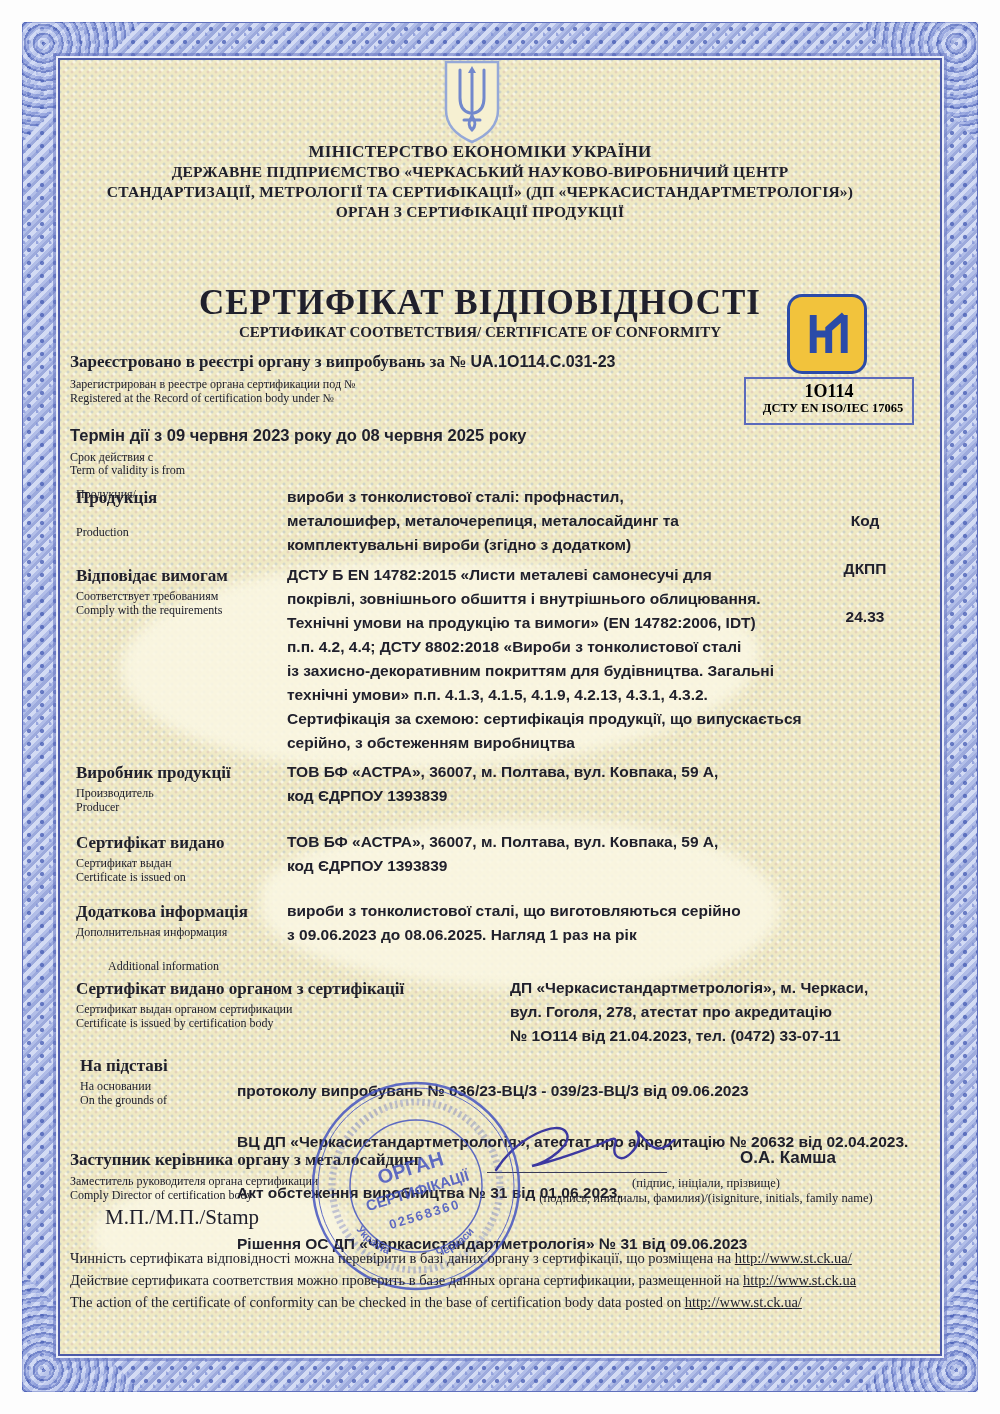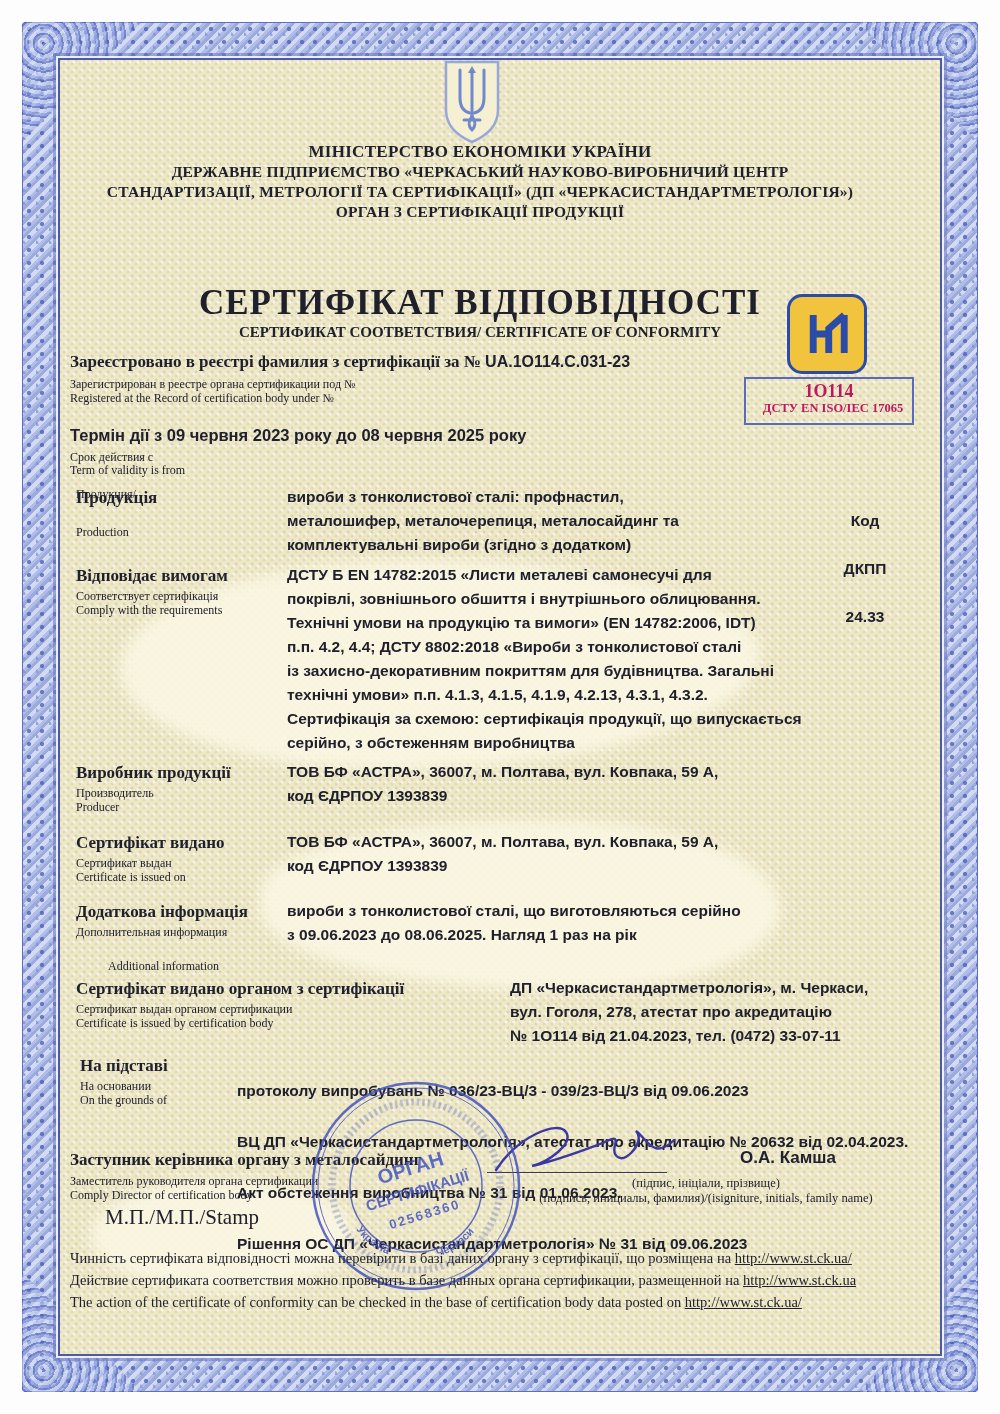--- a/index.html
+++ b/index.html
@@ -43,21 +43,21 @@
   .serifbold{font-weight:bold;font-size:17px;}
   .small{font-size:12px;line-height:13px;}
   .sans{font-family:"Liberation Sans",sans-serif;}
   .val{font-family:"Liberation Sans",sans-serif;font-weight:bold;font-size:15.5px;line-height:24px;white-space:pre-line;}
   .num{font-family:"Liberation Sans",sans-serif;font-weight:bold;font-size:16px;}
   .link{text-decoration:underline;}
   .footer-line{font-size:14.5px;}
   .acc-logo{position:absolute;left:787px;top:294px;width:74px;height:74px;background:#f2c33c;
     border:3px solid #2b4ba8;border-radius:15px;display:flex;align-items:center;justify-content:center;}
   .acc-box{position:absolute;left:744px;top:377px;width:166px;height:44px;border:2px solid #5a6abc;
-    color:#be185d;text-align:center;font-weight:bold;}
+    color:#000000;text-align:center;font-weight:bold;}
   .acc-box .c1{font-size:18px;line-height:20px;padding-top:2px;}
   .acc-box .c2{font-size:12.5px;line-height:14px;margin-left:8px;}
   .stamp{position:absolute;left:308px;top:1078px;width:216px;height:216px;opacity:.82;pointer-events:none;}
   .sig-underline{position:absolute;left:487px;top:1172px;width:180px;border-bottom:1.5px solid #3a3a55;}
   .caps{position:absolute;left:480px;top:1176px;width:452px;text-align:center;font-size:12.5px;line-height:15px;}
 </style>
 </head>
 <body>
 
 <div class="page">
@@ -98,21 +98,21 @@
     <svg viewBox="0 0 72 72" width="62" height="62">
       <path d="M20,14 V58 M20,36 H38 M38,58 V30 L56,14 M56,14 V58" stroke="#2b4ba8" stroke-width="8" fill="none"></path>
     </svg>
   </div>
   <div class="acc-box">
     <div class="c1">1О114</div>
     <div class="c2">ДСТУ EN ISO/IEC 17065</div>
   </div>
 
   <div class="abs" style="left:70px;top:352px;font-size:17px;font-weight:bold;">
-    <span>Зареєстровано в реєстрі фамилия з сертифікації за № </span><span class="num">UA.1О114.С.031-23</span>
+    <span>Зареєстровано в реєстрі органу з випробувань за № </span><span class="num">UA.1О114.С.031-23</span>
   </div>
   <div class="abs small" style="left:70px;top:378px;">Зарегистрирован в реестре органа сертификации под №</div>
   <div class="abs small" style="left:70px;top:392px;">Registered at the Record of certification body under №</div>
 
   <div class="abs sans" style="left:70px;top:426px;font-size:16.5px;font-weight:bold;">Термін дії з 09 червня 2023 року до 08 червня 2025 року</div>
   <div class="abs small" style="left:70px;top:451px;">Срок действия с</div>
   <div class="abs small" style="left:70px;top:464px;">Term of validity is from</div>
 
   <div class="abs serifbold" style="left:76px;top:488px;">Продукція</div>
   <div class="abs small" style="left:76px;top:488px;">Продукция/</div>
@@ -120,21 +120,21 @@
   <div class="abs val" style="left:287px;top:485px;width:540px;">вироби з тонколистової сталі: профнастил,
 металошифер, металочерепиця, металосайдинг та
 комплектувальні вироби (згідно з додатком)</div>
   <div class="abs val" style="left:820px;top:485px;width:90px;text-align:center;">
     <div>Код</div>
     <div>ДКПП</div>
     <div>24.33</div>
   </div>
 
   <div class="abs serifbold" style="left:76px;top:566px;">Відповідає вимогам</div>
-  <div class="abs small" style="left:76px;top:590px;">Соответствует сертифікація</div>
+  <div class="abs small" style="left:76px;top:590px;">Соответствует требованиям</div>
   <div class="abs small" style="left:76px;top:604px;">Comply with the requirements</div>
   <div class="abs val" style="left:287px;top:563px;width:600px;">ДСТУ Б EN 14782:2015 «Листи металеві самонесучі для
 покрівлі, зовнішнього обшиття і внутрішнього облицювання.
 Технічні умови на продукцію та вимоги» (EN 14782:2006, IDT)
 п.п. 4.2, 4.4; ДСТУ 8802:2018 «Вироби з тонколистової сталі
 із захисно-декоративним покриттям для будівництва. Загальні
 технічні умови» п.п. 4.1.3, 4.1.5, 4.1.9, 4.2.13, 4.3.1, 4.3.2.
 Сертифікація за схемою: сертифікація продукції, що випускається
 серійно, з обстеженням виробництва</div>
 

